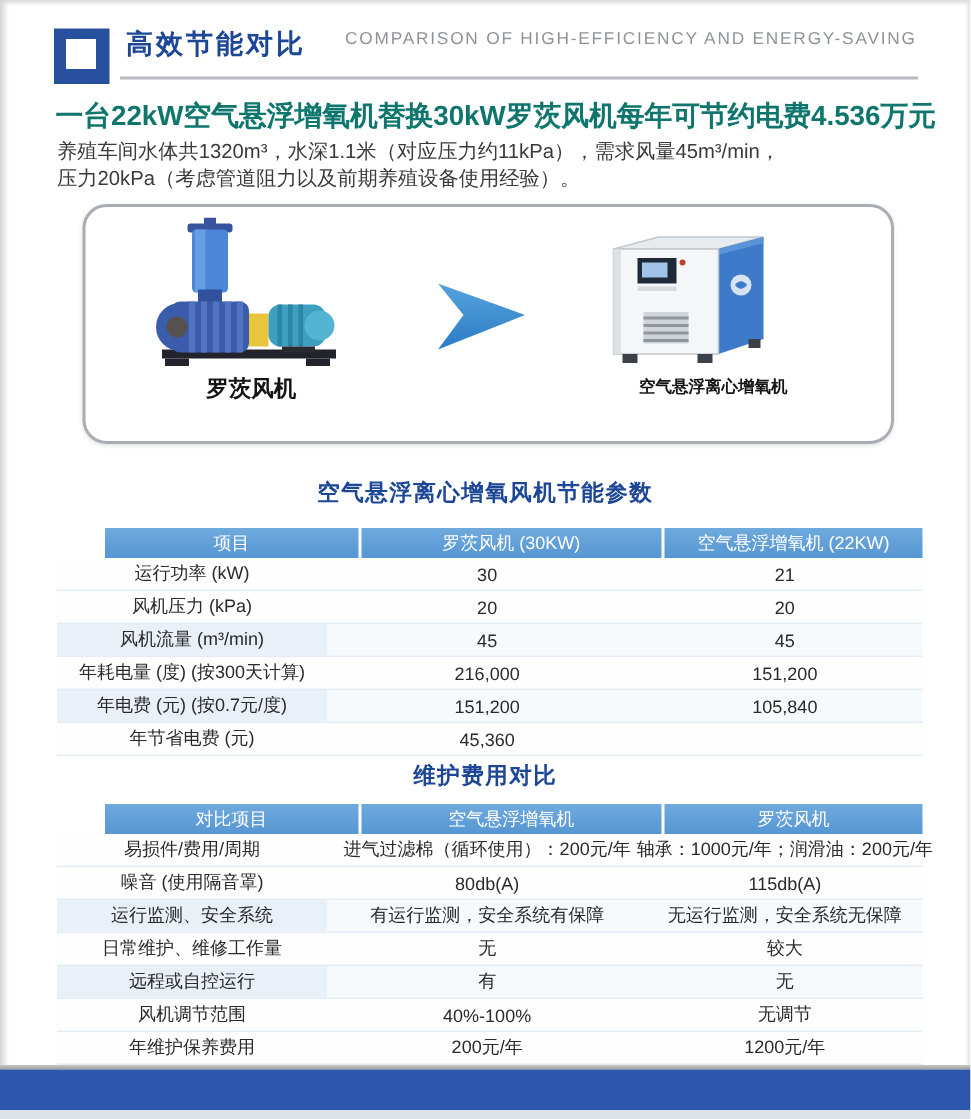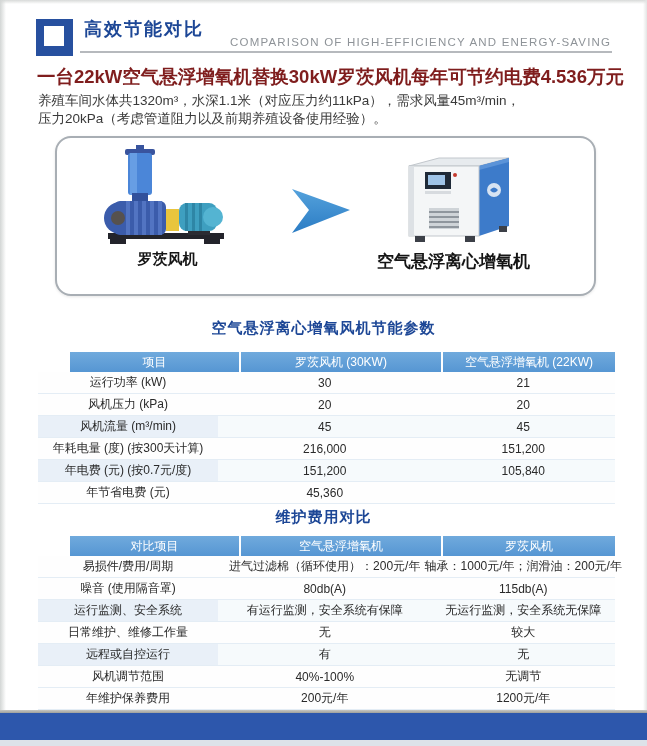--- a/index.html
+++ b/index.html
@@ -13,38 +13,38 @@
   .edge-left{position:absolute;top:0;left:0;bottom:0;width:6px;
     background:linear-gradient(90deg,#d3d6d5,rgba(255,255,255,0));}
   .edge-right{position:absolute;top:0;right:0;bottom:0;width:4px;
     background:linear-gradient(270deg,#e3e5e4,rgba(255,255,255,0));}
 
   
   .hdr-icon{position:absolute;left:36px;top:19px;width:37px;height:37px;background:#27509f;}
   .hdr-icon .inner{position:absolute;left:8px;top:7px;width:20px;height:20px;background:#ffffff;}
   .hdr-title{position:absolute;left:84px;top:17px;font-size:18px;font-weight:bold;
     color:#1d4796;letter-spacing:2px;white-space:nowrap;}
-  .hdr-sub{position:absolute;left:230px;top:36px;font-size:11.5px;color:#8e9398;
+  .hdr-sub{position:absolute;left:230px;top:20px;font-size:11.5px;color:#8e9398;
     letter-spacing:1.2px;white-space:nowrap;}
   .hdr-rule{position:absolute;left:80px;top:51px;width:532px;height:2px;background:#b6b9bd;}
 
   
   .headline{position:absolute;left:37px;top:64px;width:580px;font-size:18.5px;
-    font-weight:bold;color:#7f1d1d;white-space:nowrap;}
+    font-weight:bold;color:#0f766e;white-space:nowrap;}
   .desc{position:absolute;left:38px;top:92px;width:560px;font-size:13.5px;color:#3a3a3a;
     line-height:18px;}
 
   
   .figure-box{position:absolute;left:55px;top:136px;width:537px;height:156px;
     border:2px solid #a8aeb4;border-radius:16px;background:#fff;
     box-shadow:0 1px 3px rgba(0,0,0,0.10);}
   .mach{position:absolute;}
   .mach-label{position:absolute;font-weight:bold;color:#151515;text-align:center;white-space:nowrap;}
   .lbl-left{left:95px;top:250px;width:145px;font-size:15px;}
-  .lbl-right{left:366px;top:250px;width:175px;font-size:17px;}
+  .lbl-right{left:388px;top:250px;width:175px;font-size:11px;}
   .arrow-wrap{position:absolute;left:292px;top:186px;width:58px;height:50px;}
 
   
   .sec-title{position:absolute;left:0;width:647px;text-align:center;font-size:15px;
     font-weight:bold;color:#1d4796;letter-spacing:1px;}
   .t1-title{top:319px;}
   .t2-title{top:508px;}
 
   
   .tbl{position:absolute;left:38px;width:577px;}

